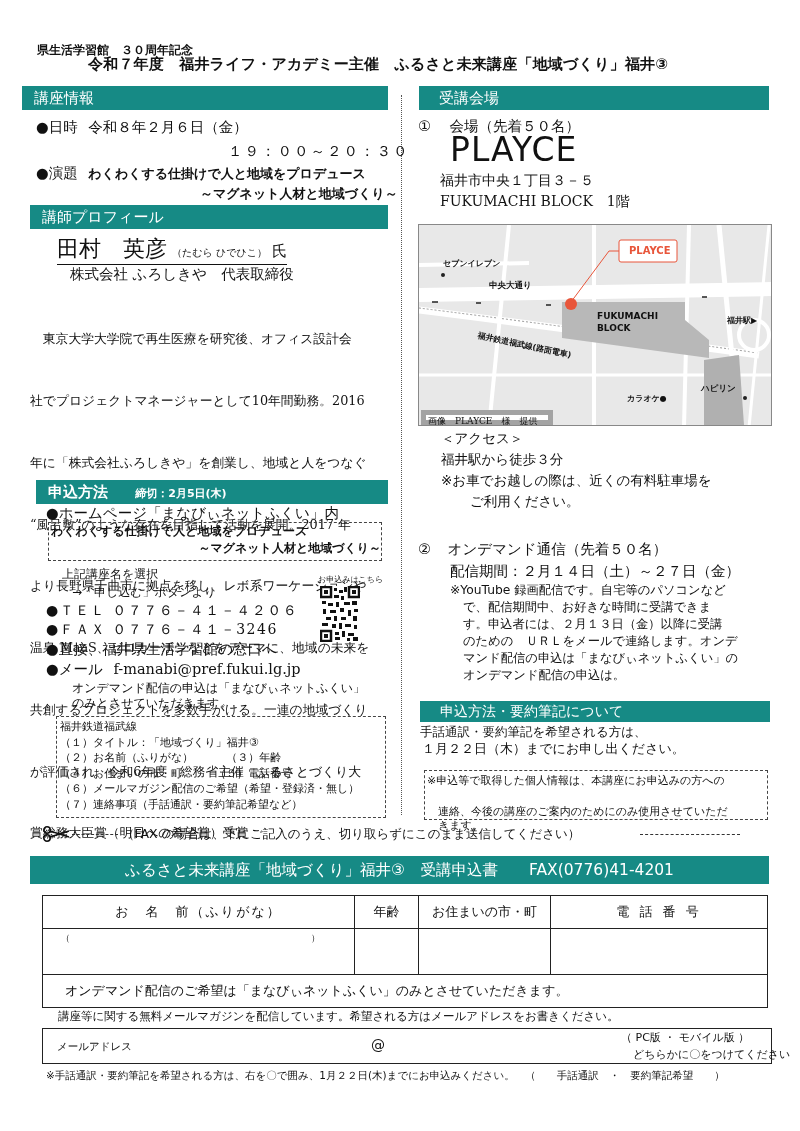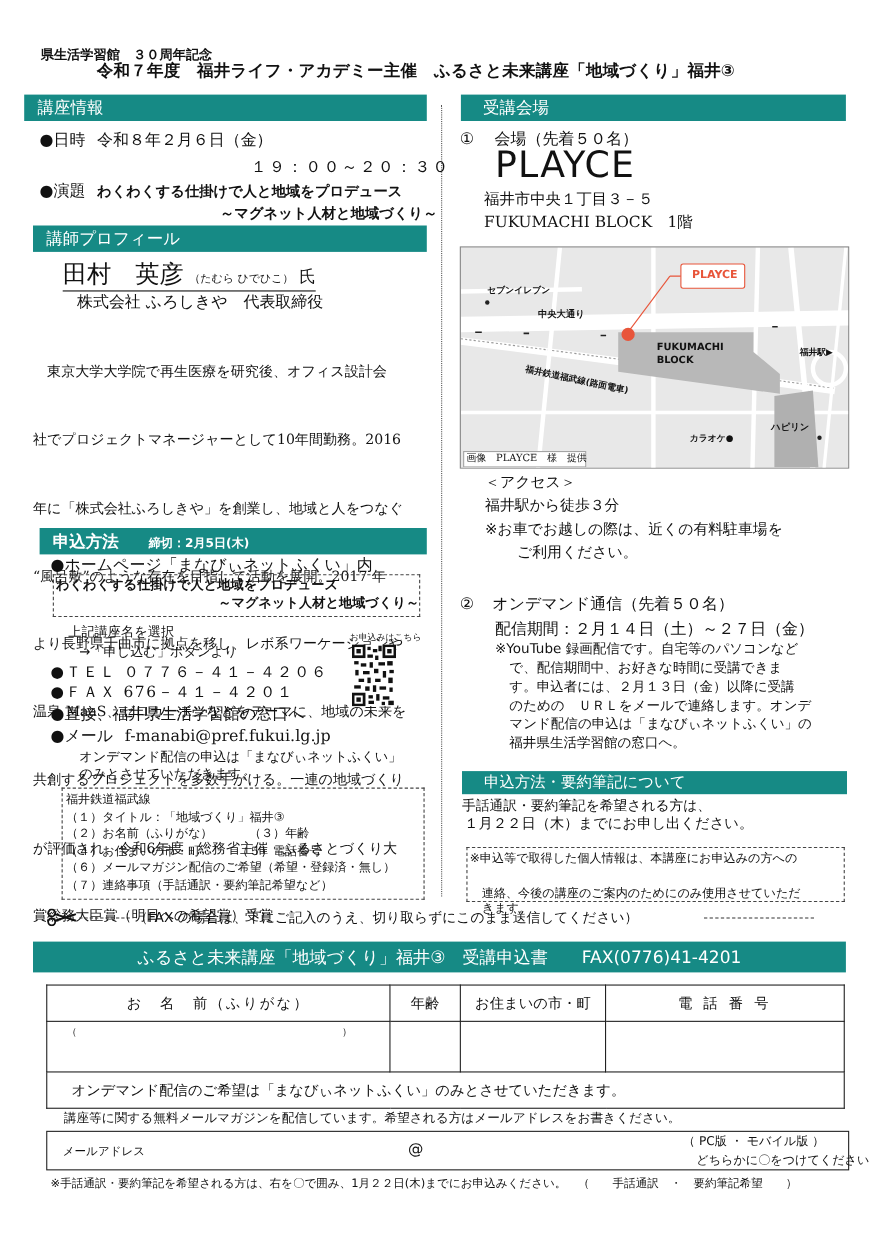--- a/index.html
+++ b/index.html
@@ -112,21 +112,21 @@
       <rect x="15" y="46" width="4" height="3"></rect>
         <rect x="22" y="45" width="3" height="6"></rect>
         <rect x="28" y="47" width="6" height="3"></rect>
       <rect x="15" y="51" width="5" height="3"></rect>
         <rect x="27" y="52" width="3" height="3"></rect>
         <rect x="33" y="51" width="5" height="4"></rect>
     </g>
   </svg>
 </div>
 <div class="abs txt serif" style="left:46px; top:602px; font-size:14px; letter-spacing:1.5px;">●ＴＥＬ ０７７６－４１－４２０６</div>
-<div class="abs txt serif" style="left:46px; top:621px; font-size:14px; letter-spacing:1.5px;">●ＦＡＸ 676－４１－４２０１</div>
+<div class="abs txt serif" style="left:46px; top:621px; font-size:14px; letter-spacing:1.5px;">●ＦＡＸ ０７７６－４１－3246</div>
 <div class="abs txt" style="left:46px; top:640px;">●直接、福井県生活学習館の窓口へ</div>
 <div class="abs txt" style="left:46px; top:660px;">
   <span>●メール</span>
   <span class="serif" style="margin-left:6px;">f-manabi@pref.fukui.lg.jp</span>
 </div>
 <div class="abs small" style="left:72px; top:680px;">
   <span>オンデマンド配信の申込は「まなびぃネットふくい」</span>
 </div>
 <div class="abs small" style="left:72px; top:695px;">のみとさせていただきます。</div>
 
@@ -187,40 +187,40 @@
   <div class="abs" style="left:24px; top:33px; font-size:8px; font-weight:bold; white-space:nowrap;">セブンイレブン</div>
   <div class="abs" style="left:70px; top:55px; font-size:8.5px; font-weight:bold; white-space:nowrap;">中央大通り</div>
   <div class="abs" style="left:178px; top:85px; font-size:9px; font-weight:bold; line-height:12px;">
     <div>FUKUMACHI</div>
     <div>BLOCK</div>
   </div>
   <div class="abs" style="left:60px; top:105px; font-size:8px; font-weight:bold; white-space:nowrap; transform:rotate(12deg); transform-origin:left top;">福井鉄道福武線(路面電車)</div>
   <div class="abs" style="left:308px; top:90px; font-size:8px; font-weight:bold; white-space:nowrap;">福井駅▶</div>
   <div class="abs" style="left:208px; top:168px; font-size:8px; font-weight:bold; white-space:nowrap;">カラオケ●</div>
   <div class="abs" style="left:282px; top:158px; font-size:8.5px; font-weight:bold; white-space:nowrap;">ハピリン</div>
-  <div class="abs serif" style="left:2px; top:185px; width:112px; height:15px; border:1px solid #a3a3a3; background:#fff; font-size:9px; line-height:13px; padding-left:2px; white-space:nowrap;">画像　PLAYCE　様　提供</div>
+  <div class="abs serif" style="left:2px; top:185px; width:132px; height:15px; border:5px solid #a3a3a3; background:#fff; font-size:9px; line-height:13px; padding-left:2px; white-space:nowrap;">画像　PLAYCE　様　提供</div>
 </div>
 
 <div class="abs txt" style="left:441px; top:430px; font-size:13.5px;">＜アクセス＞</div>
 <div class="abs txt" style="left:441px; top:451px; font-size:13.5px;">福井駅から徒歩３分</div>
 <div class="abs txt" style="left:441px; top:472px; font-size:13.5px;">※お車でお越しの際は、近くの有料駐車場を</div>
 <div class="abs txt" style="left:470px; top:493px; font-size:13.5px;">ご利用ください。</div>
 
 <div class="abs txt" style="left:418px; top:540px;">
   <span>②</span>
   <span style="margin-left:12px;">オンデマンド通信（先着５０名）</span>
 </div>
 <div class="abs txt" style="left:450px; top:562px;">配信期間：２月１４日（土）～２７日（金）</div>
 <div class="abs" style="left:450px; top:582px; font-size:12.3px; line-height:17px; white-space:nowrap;">
   <div>※YouTube 録画配信です。自宅等のパソコンなど</div>
   <div style="padding-left:13px;">で、配信期間中、お好きな時間に受講できま</div>
   <div style="padding-left:13px;">す。申込者には、２月１３日（金）以降に受講</div>
   <div style="padding-left:13px;">のための　ＵＲＬをメールで連絡します。オンデ</div>
   <div style="padding-left:13px;">マンド配信の申込は「まなびぃネットふくい」の</div>
-  <div style="padding-left:13px;">福井県生活学習館の窓口へ。</div>
+  <div style="padding-left:13px;">オンデマンド配信の申込は。</div>
 </div>
 
 <div class="abs teal hdr-bar" style="left:420px; top:701px; width:350px; padding-left:20px; height:21px; line-height:21px; font-size:14px;">
   <span>申込方法・要約筆記について</span>
 </div>
 <div class="abs" style="left:420px; top:724px; font-size:12.5px; white-space:nowrap;">手話通訳・要約筆記を希望される方は、</div>
 <div class="abs" style="left:422px; top:740px; font-size:13px; white-space:nowrap;">１月２２日（木）までにお申し出ください。</div>
 <div class="abs dashbox" style="left:424px; top:770px; width:344px; height:50px; font-size:11px; line-height:14px; padding:3px 2px; white-space:nowrap;">
   <div>※申込等で取得した個人情報は、本講座にお申込みの方への</div>
   <div style="padding-left:11px;margin-top:17px;">連絡、今後の講座のご案内のためにのみ使用させていただ</div>

